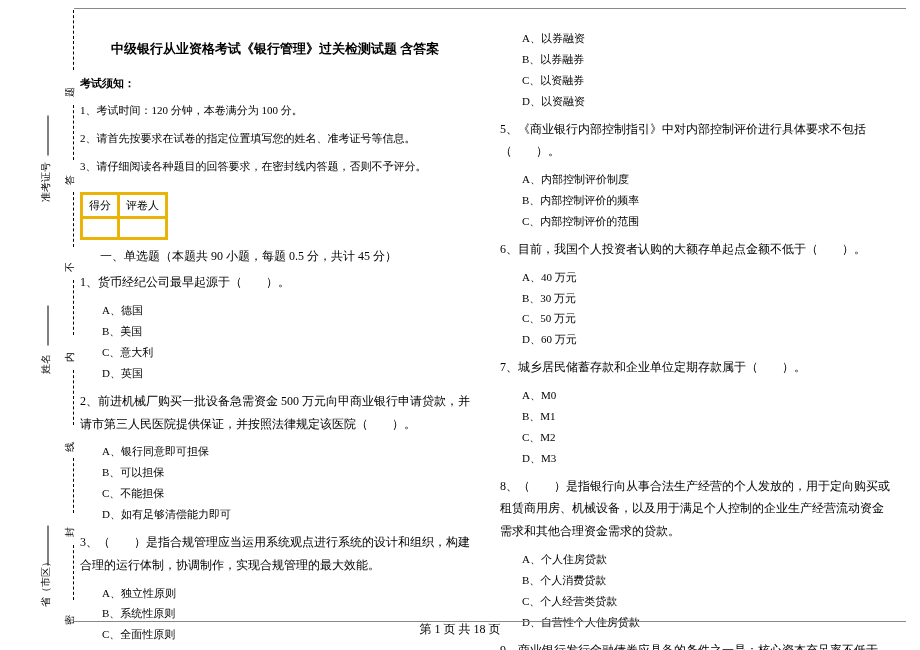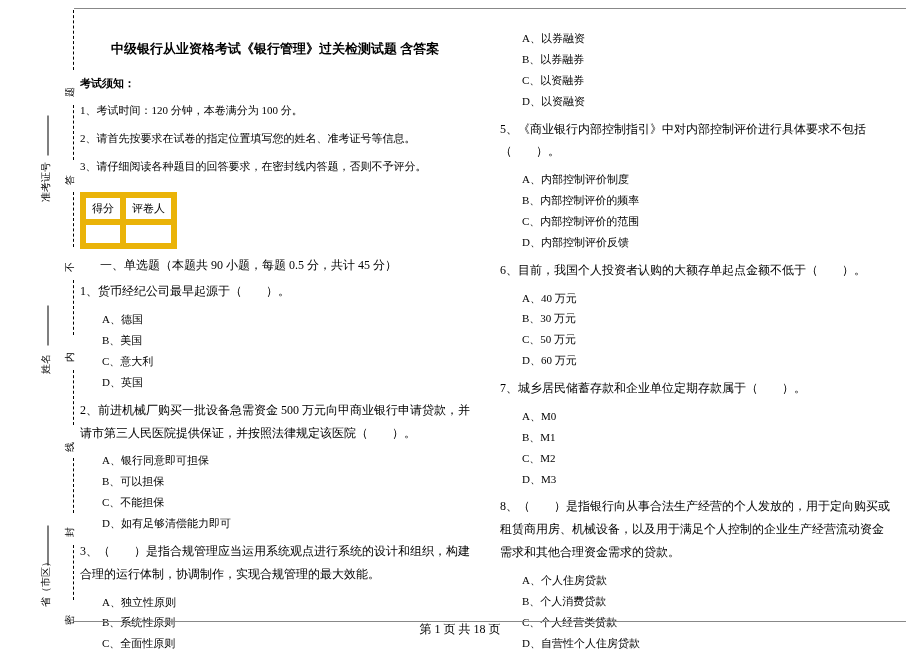--- a/index.html
+++ b/index.html
@@ -70,21 +70,21 @@
       margin: 8px 0;
       line-height: 1.8;
     }
     .score-box {
       display: inline-block;
       border-collapse: collapse;
       margin: 8px 0;
       vertical-align: middle;
     }
     .score-box td {
-      border: 6px solid #eab308;
+      border: 3px solid #eab308;
       padding: 3px 6px;
       font-size: 11px;
       text-align: center;
       min-width: 30px;
     }
     .section-title {
       font-weight: normal;
       font-size: 12px;
       display: inline-block;
       margin-left: 20px;
@@ -196,21 +196,20 @@
       <div style="height:8px;"></div>
       <div class="option">A、以券融资</div>
       <div class="option">B、以券融券</div>
       <div class="option">C、以资融券</div>
       <div class="option">D、以资融资</div>
 
       <div class="question">5、《商业银行内部控制指引》中对内部控制评价进行具体要求不包括（　　）。</div>
       <div class="option">A、内部控制评价制度</div>
       <div class="option">B、内部控制评价的频率</div>
       <div class="option">C、内部控制评价的范围</div>
-      <div class="option">D、内部控制评价反馈</div>
 
       <div class="question">6、目前，我国个人投资者认购的大额存单起点金额不低于（　　）。</div>
       <div class="option">A、40 万元</div>
       <div class="option">B、30 万元</div>
       <div class="option">C、50 万元</div>
       <div class="option">D、60 万元</div>
 
       <div class="question">7、城乡居民储蓄存款和企业单位定期存款属于（　　）。</div>
       <div class="option">A、M0</div>
       <div class="option">B、M1</div>

